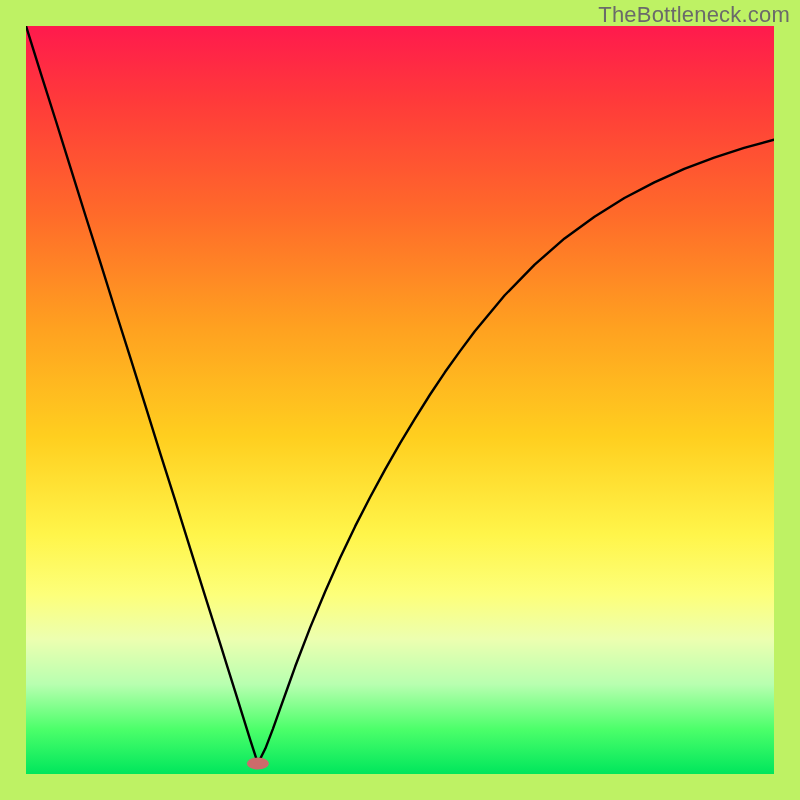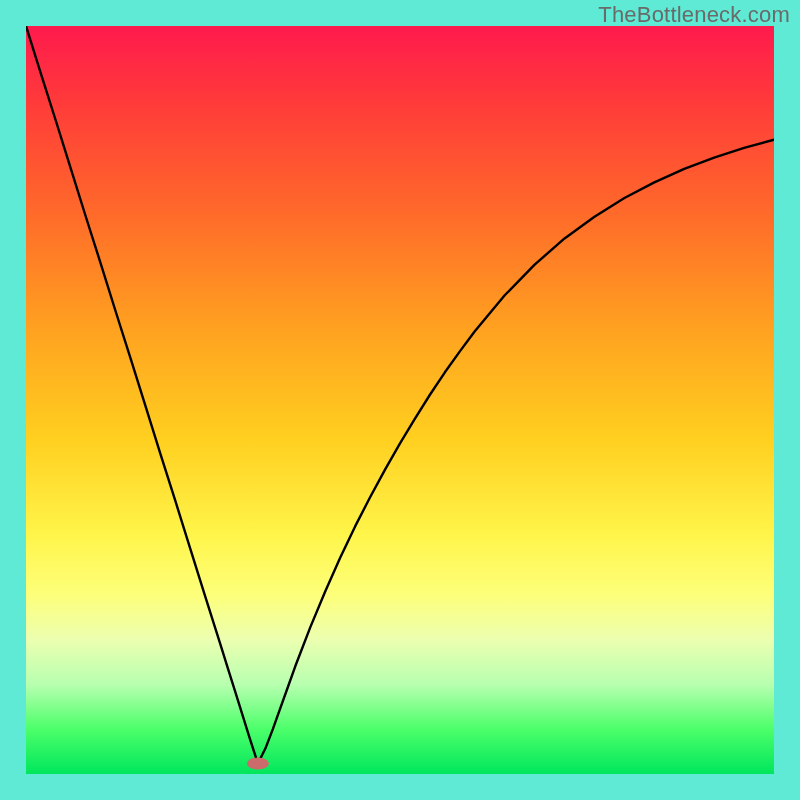--- a/index.html
+++ b/index.html
@@ -7,21 +7,21 @@
     padding: 0;
     width: 800px;
     height: 800px;
     overflow: hidden;
     font-family: Arial, Helvetica, sans-serif;
   }
   .frame {
     width: 800px;
     height: 800px;
     position: relative;
-    background: #5eead4;
+    background: #bef264;
   }
   .watermark {
     position: absolute;
     top: 2px;
     right: 10px;
     color: #6a6a6a;
     font-size: 22px;
     font-weight: 500;
     letter-spacing: 0.2px;
     z-index: 5;

